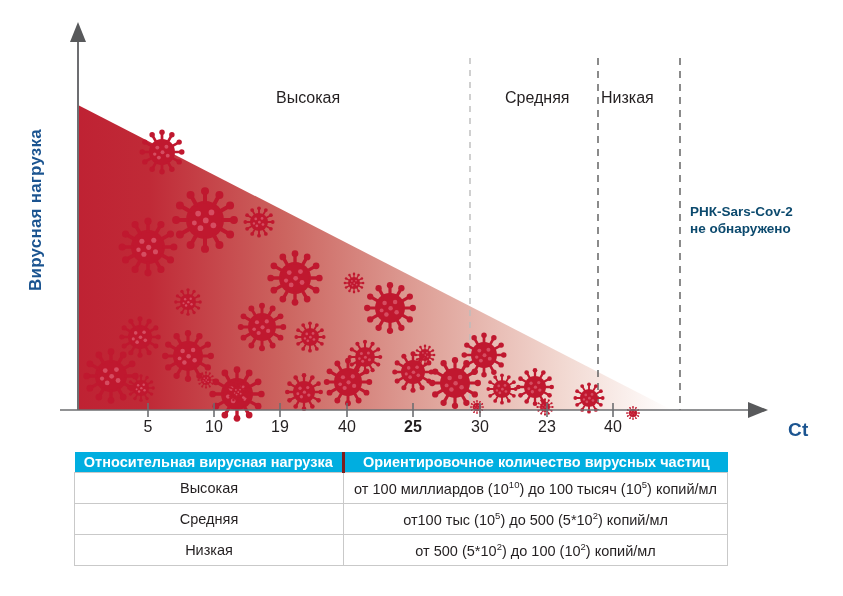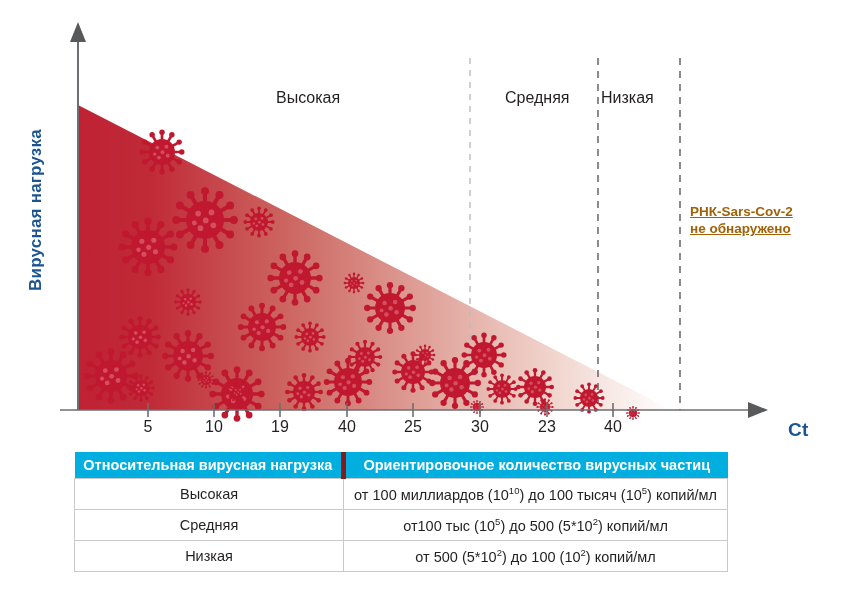--- a/index.html
+++ b/index.html
@@ -73,47 +73,46 @@
     white-space: nowrap;
     top: 89px;
   }
 
   #no-rna-note {
     position: absolute;
     left: 690px;
     top: 203px;
     font-size: 13.5px;
     font-weight: bold;
-    color: #a16207;
+    color: #0c4a6e;
     line-height: 17px;
     white-space: nowrap;
-    text-decoration: underline;
   }
 
   
   #load-table {
     position: absolute;
     left: 74px;
     top: 452px;
     width: 654px;
     border-collapse: collapse;
     font-size: 14.5px;
   }
   #load-table th {
     background: #00aee0;
     color: #ffffff;
     font-weight: bold;
     font-size: 14.5px;
-    height: 26px;
+    height: 20px;
     padding: 0 8px;
     border: none;
     white-space: nowrap;
   }
   #load-table th.col-a { width: 282px; text-align: center; }
-  #load-table th.col-b { text-align: center; border-left: 5px solid #7f1d1d; }
+  #load-table th.col-b { text-align: center; border-left: 3px solid #7f1d1d; }
   #load-table td {
     height: 30px;
     padding: 0 10px;
     border: 1px solid #c9c9c9;
     color: #231f20;
     white-space: nowrap;
   }
   #load-table td.cell-level { text-align: center; }
   #load-table td.cell-desc  { text-align: center; }
   #load-table sup { font-size: 9.5px; }
@@ -241,21 +240,21 @@
     <div id="zone-label-layer">
         <div class="zone-label" style="left: 276px;">Высокая</div>
         <div class="zone-label" style="left: 505px;">Средняя</div>
         <div class="zone-label" style="left: 601px;">Низкая</div>
       </div>
     <div id="tick-label-layer">
         <div class="tick-label" style="left: 128px;">5</div>
         <div class="tick-label" style="left: 194px;">10</div>
         <div class="tick-label" style="left: 260px;">19</div>
         <div class="tick-label" style="left: 327px;">40</div>
-        <div class="tick-label" style="left: 393px;">25</div>
+        <div class="tick-label" style="left: 393px; font-weight: bold;">25</div>
         <div class="tick-label" style="left: 460px;">30</div>
         <div class="tick-label" style="left: 527px;">23</div>
         <div class="tick-label" style="left: 593px;">40</div>
       </div>
 
     <div id="no-rna-note">
       <div>РНК-Sars-Cov-2</div>
       <div>не обнаружено</div>
     </div>
 

